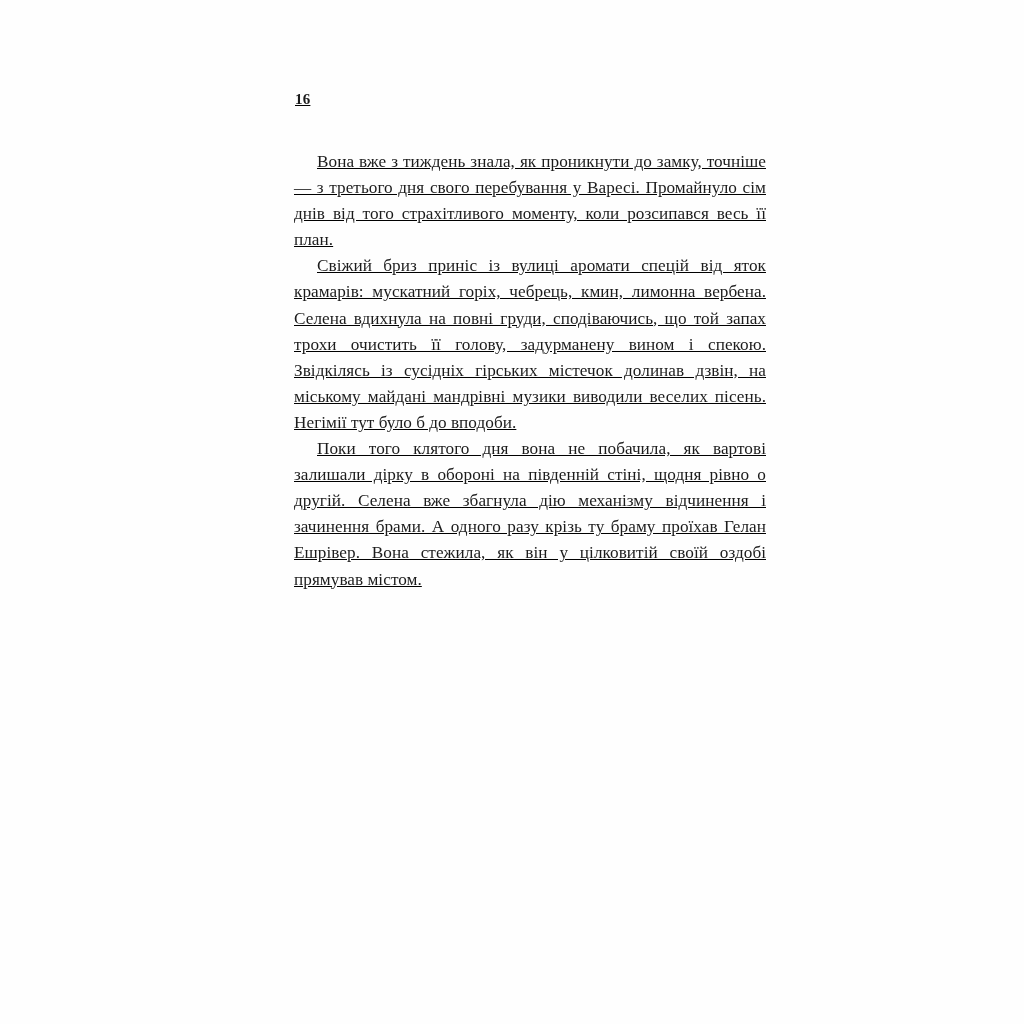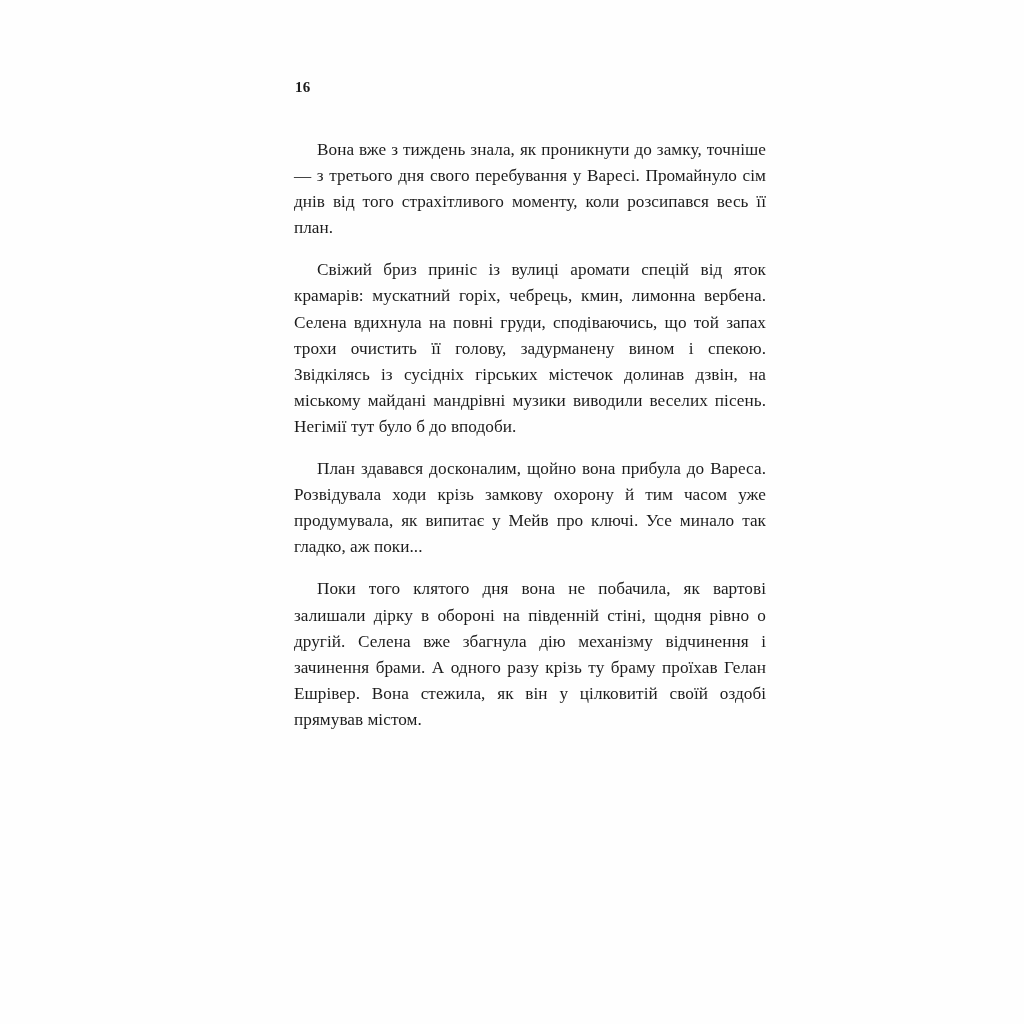--- a/index.html
+++ b/index.html
@@ -15,22 +15,23 @@
   }
   .page {
     position: relative;
     width: 1024px;
     height: 1024px;
     background: #fefefe;
   }
   .text-block {
     position: absolute;
     left: 294px;
-    top: 80px;
+    top: 92px;
     width: 472px;
+    text-decoration: underline;
   }
   .folio {
     font-family: "Liberation Serif", "DejaVu Serif", serif;
     font-size: 15px;
     font-weight: bold;
     color: #1b1b1b;
     letter-spacing: 0.2px;
     line-height: 1;
     margin: 0 0 0 1px;
   }
@@ -44,21 +45,20 @@
     color: #1c1c1c;
     text-align: justify;
     text-justify: inter-word;
     -webkit-hyphens: none;
     hyphens: none;
     word-spacing: -0.1px;
     letter-spacing: 0.05px;
   }
   .body-copy p.indent {
     text-indent: 23px;
-    margin-top: 16px;
   }
   .body-copy p.no-indent {
     text-indent: 0;
   }
   
   .body-copy p:last-child {
     text-align: justify;
   }
 </style>
 </head>
@@ -66,19 +66,18 @@
 
 <div class="page">
 
   <div class="text-block">
 
     <div class="folio">16</div>
 
     <div class="body-copy">
       <p class="indent">Вона вже з тиждень знала, як проникнути до замку, точніше — з третього дня свого перебування у Варесі. Промайнуло сім днів від того страхітливого моменту, коли розсипався весь її план.</p>
       <p class="indent">Свіжий бриз приніс із вулиці аромати спецій від яток крамарів: мускатний горіх, чебрець, кмин, лимонна вербена. Селена вдихнула на повні груди, сподіваючись, що той запах трохи очистить її голову, задурманену вином і спекою. Звідкілясь із сусідніх гірських містечок долинав дзвін, на міському майдані мандрівні музики виводили веселих пісень. Негімії тут було б до вподоби.</p>
-      <p class="indent">План здавався досконалим, щойно вона прибула до Вареса. Розвідувала ходи крізь замкову охорону й тим часом уже продумувала, як випитає у Мейв про ключі. Усе минало так гладко, аж поки...</p>
       <p class="indent">Поки того клятого дня вона не побачила, як вартові залишали дірку в обороні на південній стіні, щодня рівно о другій. Селена вже збагнула дію механізму відчинення і зачинення брами. А одного разу крізь ту браму проїхав Гелан Ешрівер. Вона стежила, як він у цілковитій своїй оздобі прямував містом.</p>
     </div>
 
   </div>
 
 </div>
 
 </body></html>

